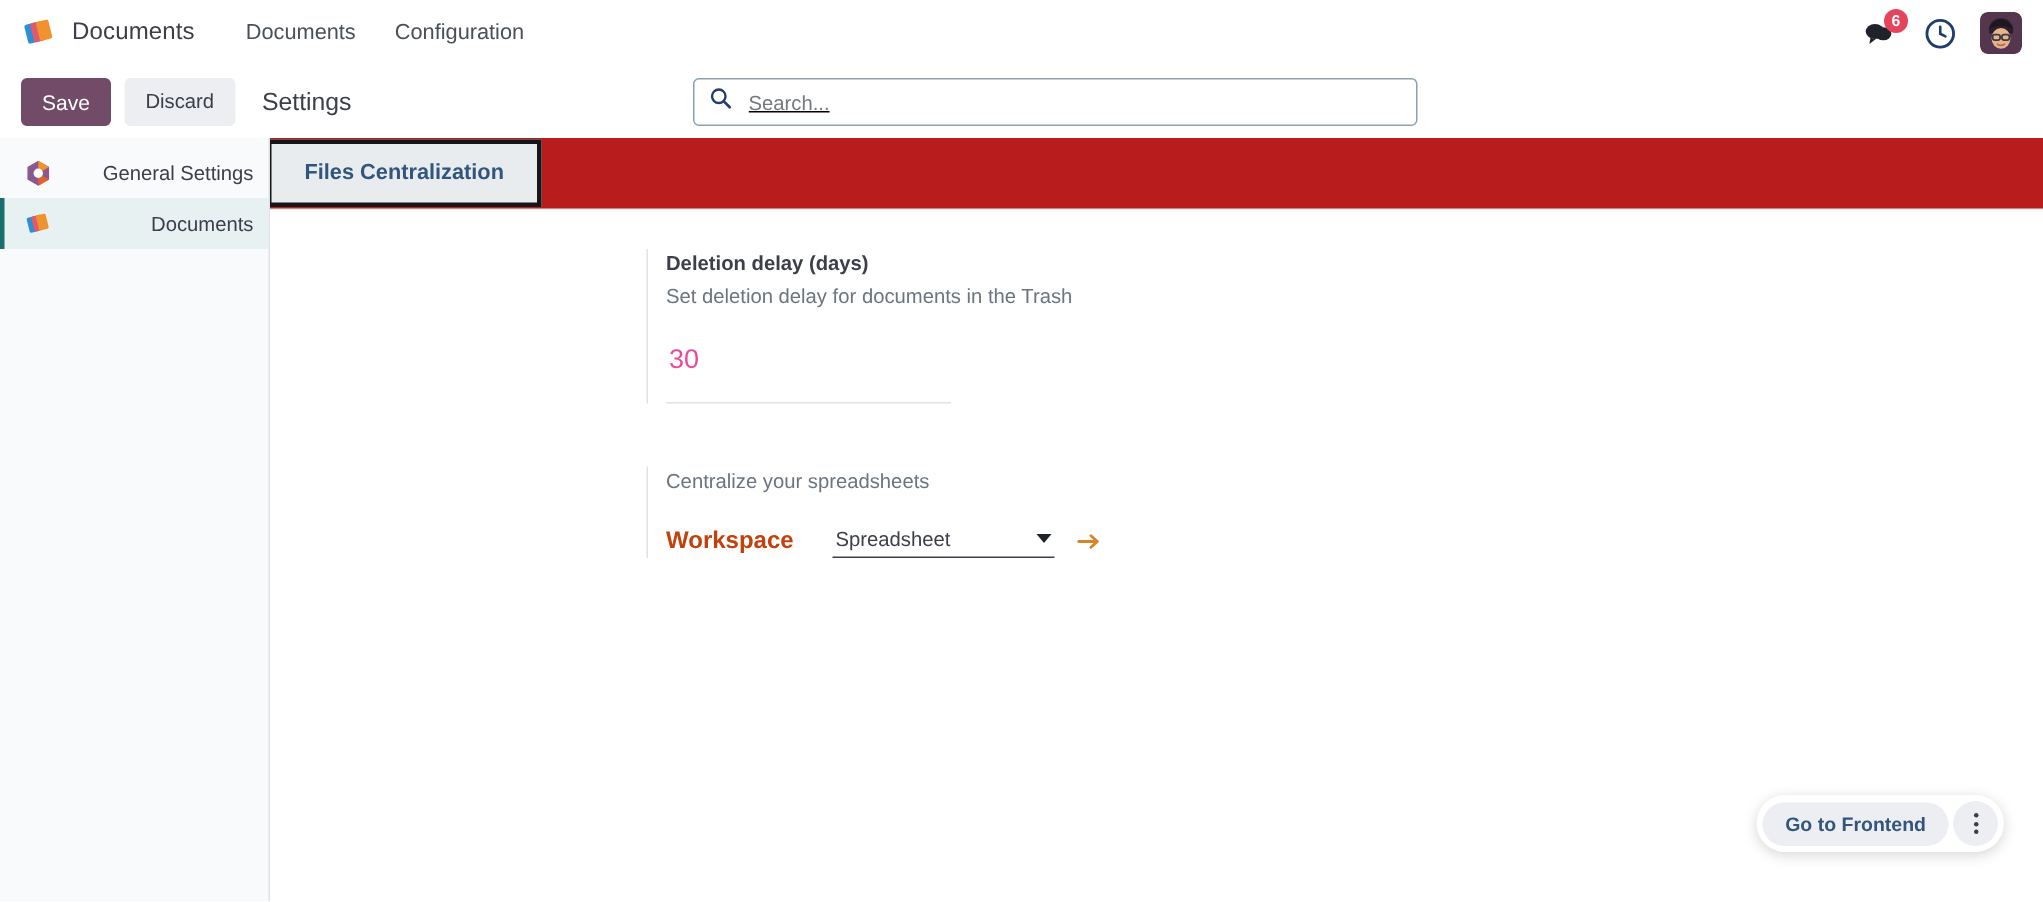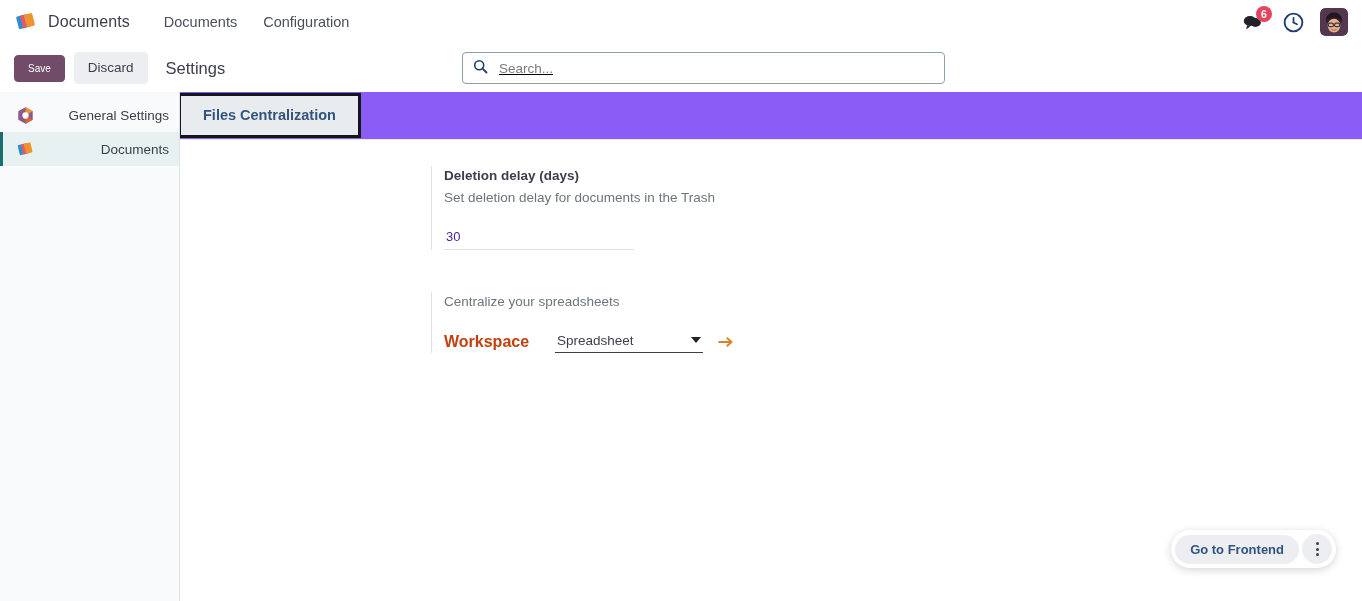--- a/index.html
+++ b/index.html
@@ -84,21 +84,21 @@
     display: flex;
     align-items: center;
     padding: 0 14px;
     position: relative;
   }
   .btn-save {
     background: #714B67;
     color: #ffffff;
     border: 1px solid #714B67;
     border-radius: 4px;
-    font-size: 10px;
+    font-size: 14px;
     padding: 6px 13px;
     cursor: pointer;
     font-family: inherit;
     line-height: 1.3;
   }
   .btn-discard {
     background: #eceef1;
     color: #3c3e4b;
     border: 1px solid #eceef1;
     border-radius: 4px;
@@ -178,21 +178,21 @@
   .settings-pane {
     flex: 1;
     display: flex;
     flex-direction: column;
     background: #ffffff;
     position: relative;
     overflow: hidden;
   }
   .tabs-strip {
     height: 48px;
-    background: #8b5cf6;
+    background: #b91c1c;
     display: flex;
     align-items: center;
     padding-left: 0px;
     border-bottom: 1px solid #e9ecef;
   }
   .tab-btn {
     font-size: 14.5px;
     color: #31557c;
     font-weight: 700;
     background: #e9ecef;
@@ -233,25 +233,25 @@
   .setting-field-row {
     margin-top: 18px;
     display: flex;
     align-items: center;
     gap: 0;
   }
   .underline-input {
     border: none;
     border-bottom: 1px solid #dee2e6;
     outline: none;
-    font-size: 13px;
-    color: #4c1d95;
+    font-size: 18px;
+    color: #ec4899;
     background: transparent;
     font-family: inherit;
-    padding: 2px 4px 5px 2px;
+    padding: 2px 4px 18px 2px;
     width: 190px;
   }
   .inline-label {
     font-size: 16px;
     font-weight: 700;
     color: #c2410c;
     min-width: 111px;
     display: inline-block;
   }
   .select-wrap {

